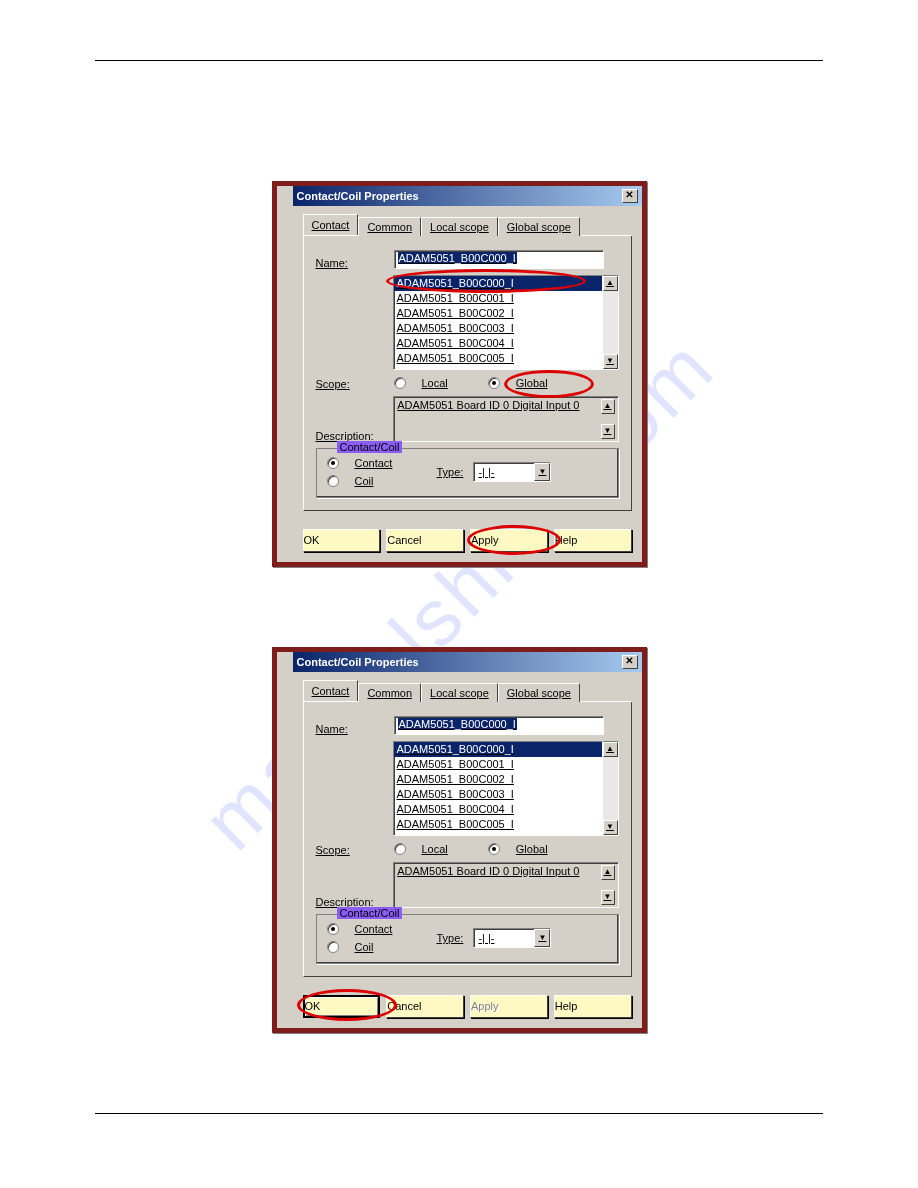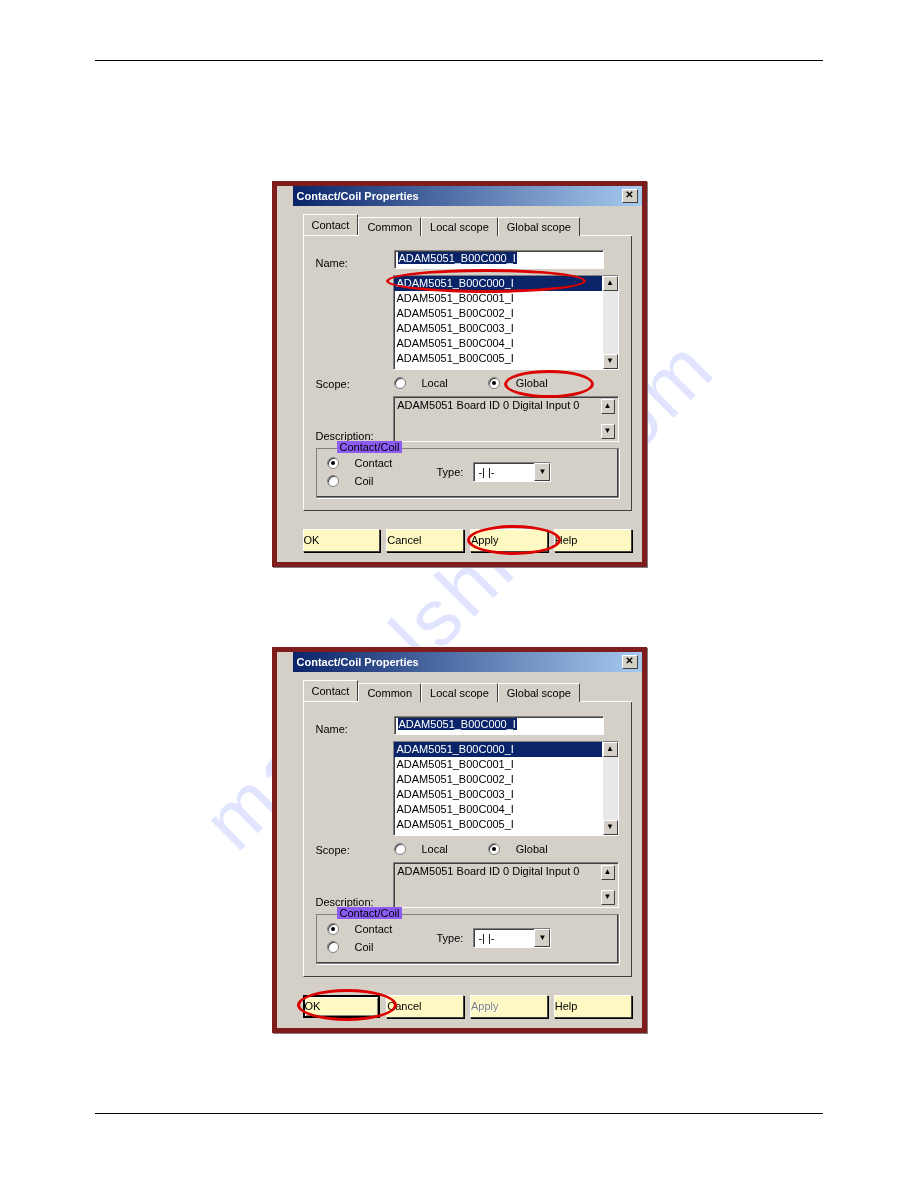--- a/index.html
+++ b/index.html
@@ -47,20 +47,21 @@
   color: #000;
   font-family: Arial;
   font-size: 10px;
   line-height: 10px;
   text-align: center;
   font-weight: bold;
 }
 .dlg-body {
   padding: 8px 10px 10px;
   background: #d4d0c8;
+  text-decoration: underline;
 }
 .tabrow { display: flex; align-items: flex-end; border-bottom: 1px solid #fff; }
 .tab {
   border: 1px solid #fff;
   border-right-color: #404040;
   border-bottom: none;
   background: #d4d0c8;
   padding: 3px 8px;
   margin-right: 0px;
   font-size: 11px;

